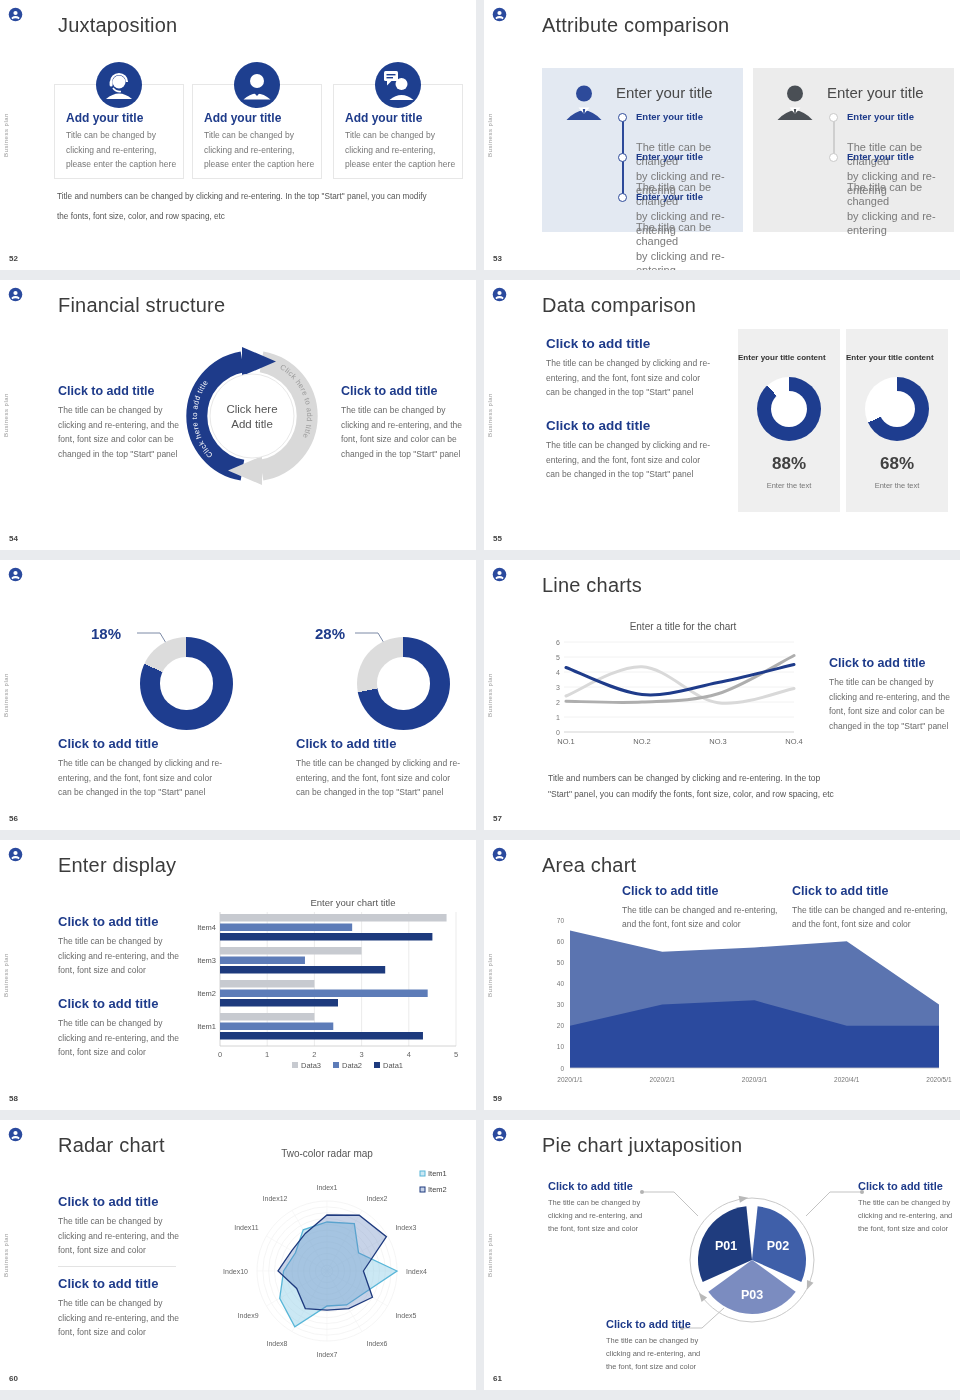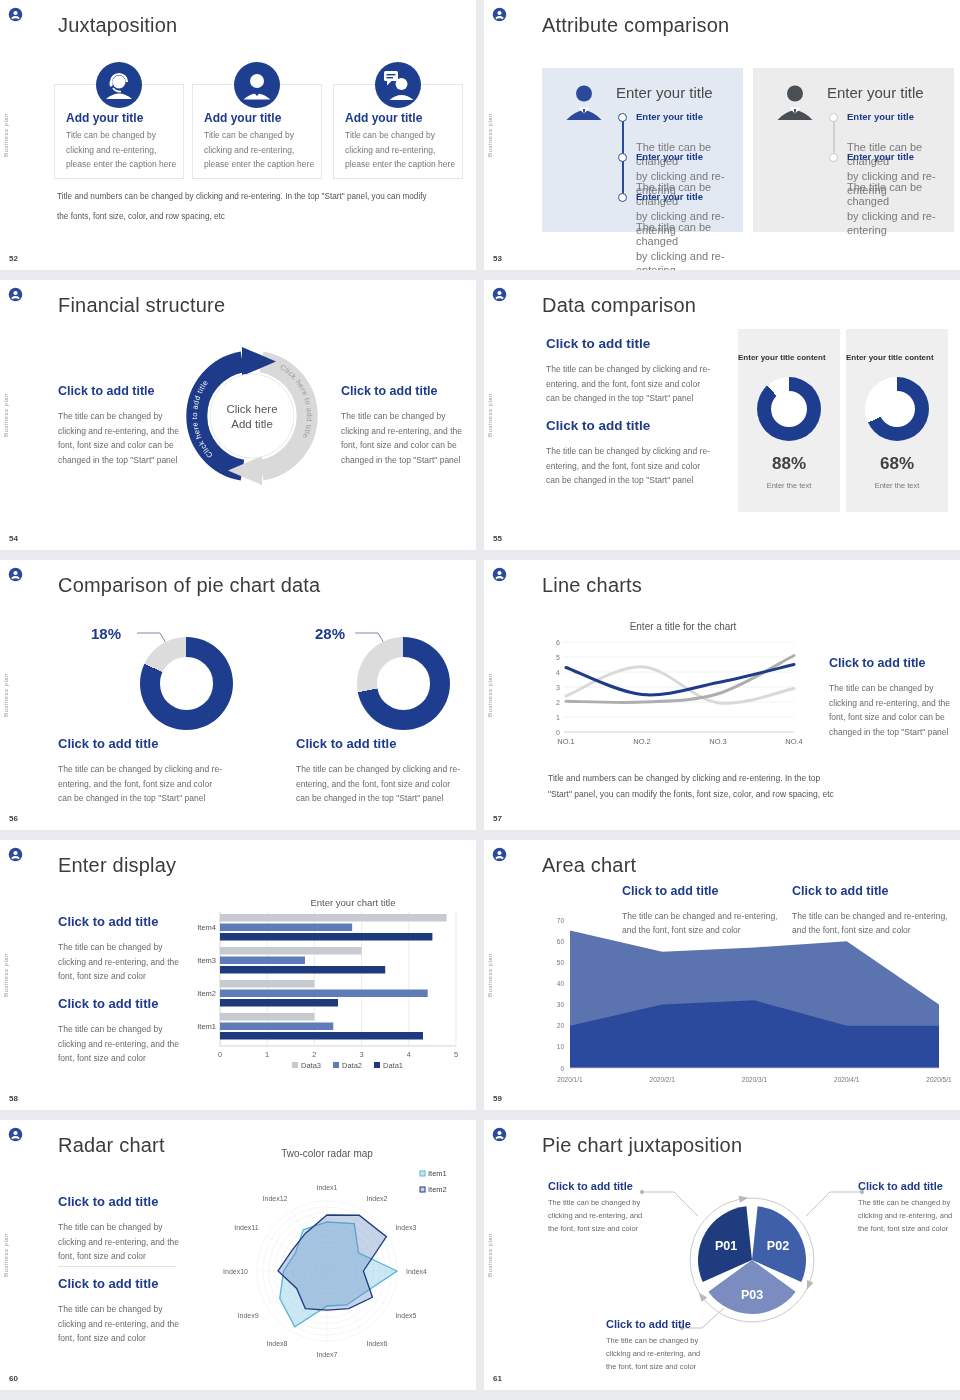--- a/index.html
+++ b/index.html
@@ -9,21 +9,21 @@
   .slide{position:relative;background:#fff;overflow:hidden;}
   .stitle{position:absolute;left:58px;top:14px;font-size:20px;color:#3c3c3c;letter-spacing:.2px;}
   .pagenum{position:absolute;left:9px;bottom:7px;font-size:8px;font-weight:bold;color:#444;}
   .vtext{position:absolute;left:3px;top:50%;transform:translateY(-50%) rotate(180deg);
     writing-mode:vertical-rl;font-size:6px;color:#999;letter-spacing:.5px;}
   .logo{position:absolute;left:8px;top:7px;width:15px;height:15px;}
   .hnavy{color:#1e3b8a;font-weight:bold;}
   .lines{color:#6a6a6a;font-size:8.5px;line-height:14.5px;}
   .tblock{position:absolute;z-index:2;}
   .tblock .h{font-size:13px;}
-  .tblock .lines{margin-top:11px;}
+  .tblock .lines{margin-top:5px;}
   .chart{position:absolute;z-index:1;}
   .donut{border-radius:50%;position:relative;}
   .donut::after{content:'';position:absolute;inset:22%;border-radius:50%;background:#fff;}
   
   #s52 .card{position:absolute;top:84px;width:128px;height:93px;border:1px solid #e7e7e7;background:#fff;}
   #s52 .cicon{position:absolute;left:50%;transform:translateX(-50%);top:-23px;width:46px;height:46px;}
   #s52 .ctitle{position:absolute;left:11px;top:26px;font-size:12px;}
   #s52 .clines{position:absolute;left:11px;top:43px;font-size:8.5px;line-height:14.5px;color:#777;}
   #s52 .footer{position:absolute;left:57px;top:192px;font-size:8.2px;color:#555;}
   #s52 .footer div{white-space:nowrap;margin-bottom:11px;}
@@ -280,21 +280,20 @@
     <div class="pagenum">55</div>
   </div>
 
   <div class="slide" id="s56">
     <svg class="logo" viewBox="0 0 15 15">
         <circle cx="7.5" cy="7.5" r="6.8" fill="#2b4a9e"></circle>
         <circle cx="7.5" cy="6" r="2.1" fill="#fff"></circle>
         <path d="M3.5 10.5 Q7.5 7.6 11.5 10.5 L11 12.2 Q7.5 10.2 4 12.2 Z" fill="#fff"></path>
       </svg>
     <div class="vtext">Business plan</div>
-    <div class="stitle">Comparison of pie chart data</div>
     <div class="pct" style="left:91px;top:65px">18%</div>
     <div class="pct" style="left:315px;top:65px">28%</div>
     <svg style="position:absolute;inset:0;width:476px;height:270px;pointer-events:none" viewBox="0 0 476 270">
       <polyline points="137,73 160,73 166,83" fill="none" stroke="#7c8aa6" stroke-width="1"></polyline>
       <polyline points="355,73 378,73 384,83" fill="none" stroke="#7c8aa6" stroke-width="1"></polyline>
     </svg>
     <div class="donut" style="left: 140px; top: 77px; background: conic-gradient(rgb(30, 61, 143) 0%, rgb(30, 61, 143) 82%, rgb(220, 220, 220) 82%, rgb(220, 220, 220) 100%);"></div>
     <div class="donut" style="left: 357px; top: 77px; background: conic-gradient(rgb(30, 61, 143) 0%, rgb(30, 61, 143) 72%, rgb(220, 220, 220) 72%, rgb(220, 220, 220) 100%);"></div>
     <div class="tblock" style="left:58px;top:176px;width:215px">
       <div class="h hnavy">Click to add title</div>

